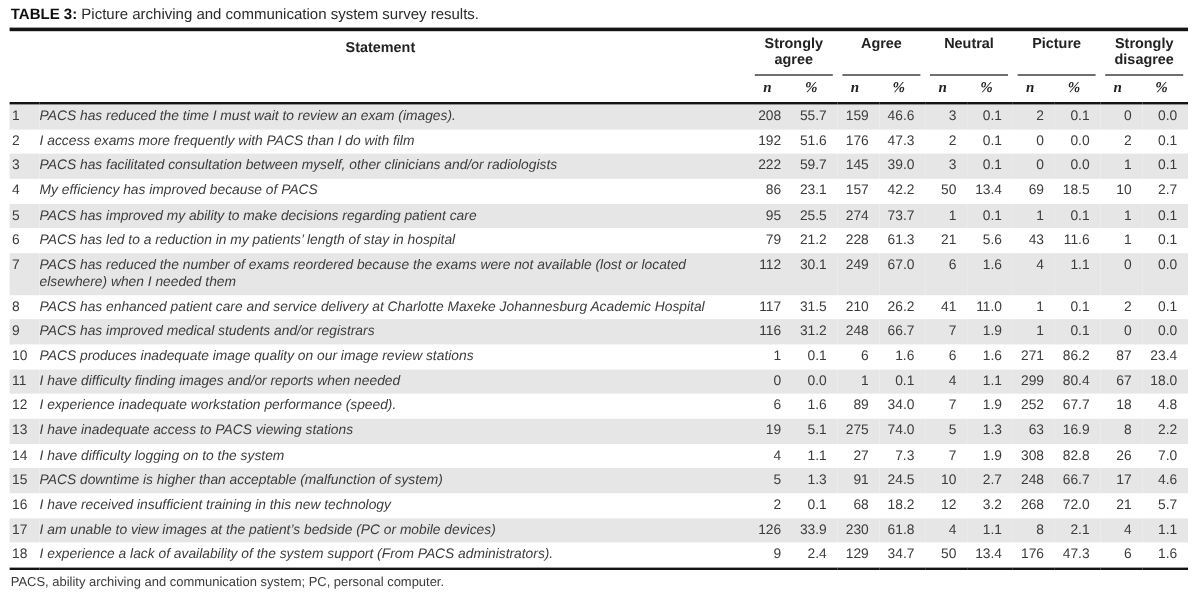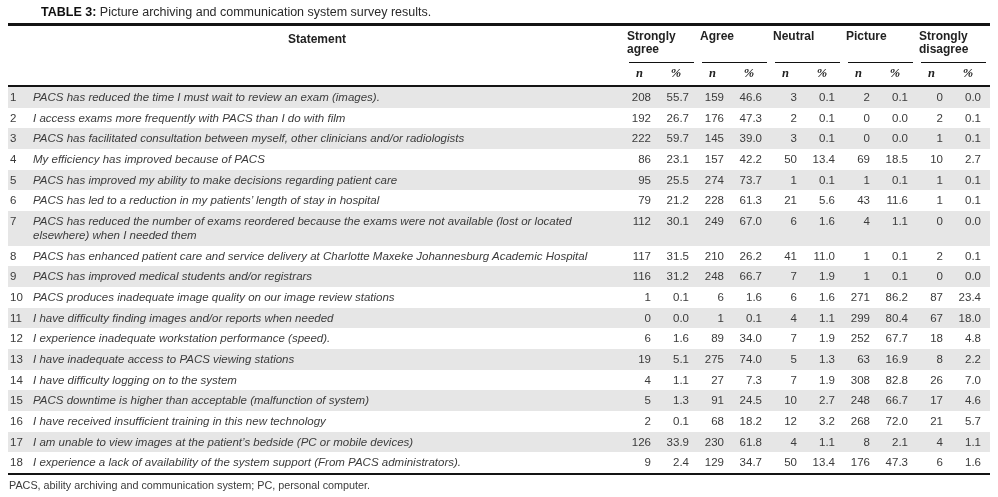--- a/index.html
+++ b/index.html
@@ -12,21 +12,21 @@
     color: #3b3b3b;
     padding: 4px 8px 0 8px;
     overflow: hidden;
   }
   .table-title {
     font-size: 12.5px;
     color: #2a2a2a;
     padding: 1px 0 4px 1px;
     border-bottom: 3px solid #141414;
   }
-  .table-title .tlabel { font-weight: 700; color: #0f0f0f; margin-left: 32px; }
+  .table-title .tlabel { font-weight: 700; color: #0f0f0f; }
 
   table {
     width: 100%;
     border-collapse: collapse;
     table-layout: fixed;
   }
   col.c-num  { width: 25px; }
   col.c-stmt { width: auto; }
   col.c-n    { width: 35px; }
   col.c-pct  { width: 38px; }
@@ -38,21 +38,21 @@
     font-size: 12px;
     font-weight: 700;
     color: #222222;
     padding: 6px 0 0 1px;
     border-bottom: 2.5px solid #141414;
   }
   th.group {
     position: relative;
     height: 37px;
     vertical-align: top;
-    text-align: left;
+    text-align: center;
     font-weight: 700;
     font-size: 12px;
     color: #222222;
     padding: 4px 2px 0 2px;
     line-height: 1.1;
   }
   th.group::after {
     content: "";
     position: absolute;
     left: 4px; right: 4px; bottom: 0;
@@ -140,21 +140,21 @@
         <td class="val">0.1</td>
         <td class="val">2</td>
         <td class="val">0.1</td>
         <td class="val">0</td>
         <td class="val">0.0</td>
       </tr>
       <tr>
         <td class="num">2</td>
         <td class="stmt">I access exams more frequently with PACS than I do with film</td>
         <td class="val">192</td>
-        <td class="val">26.7</td>
+        <td class="val">51.6</td>
         <td class="val">176</td>
         <td class="val">47.3</td>
         <td class="val">2</td>
         <td class="val">0.1</td>
         <td class="val">0</td>
         <td class="val">0.0</td>
         <td class="val">2</td>
         <td class="val">0.1</td>
       </tr>
       <tr class="odd">

